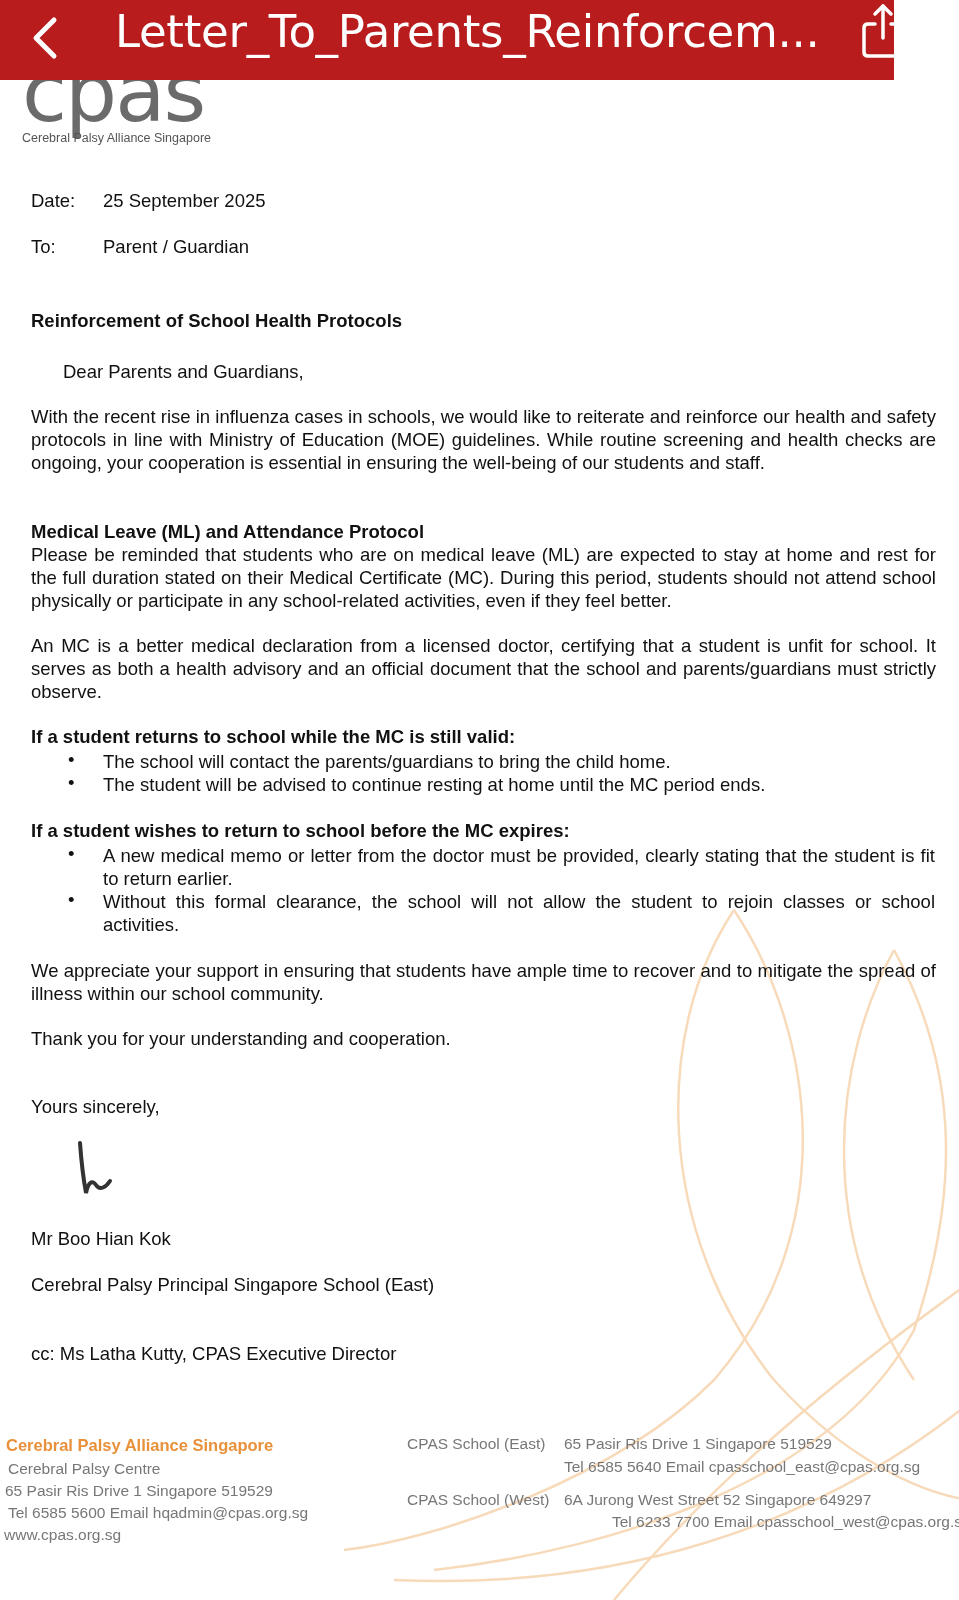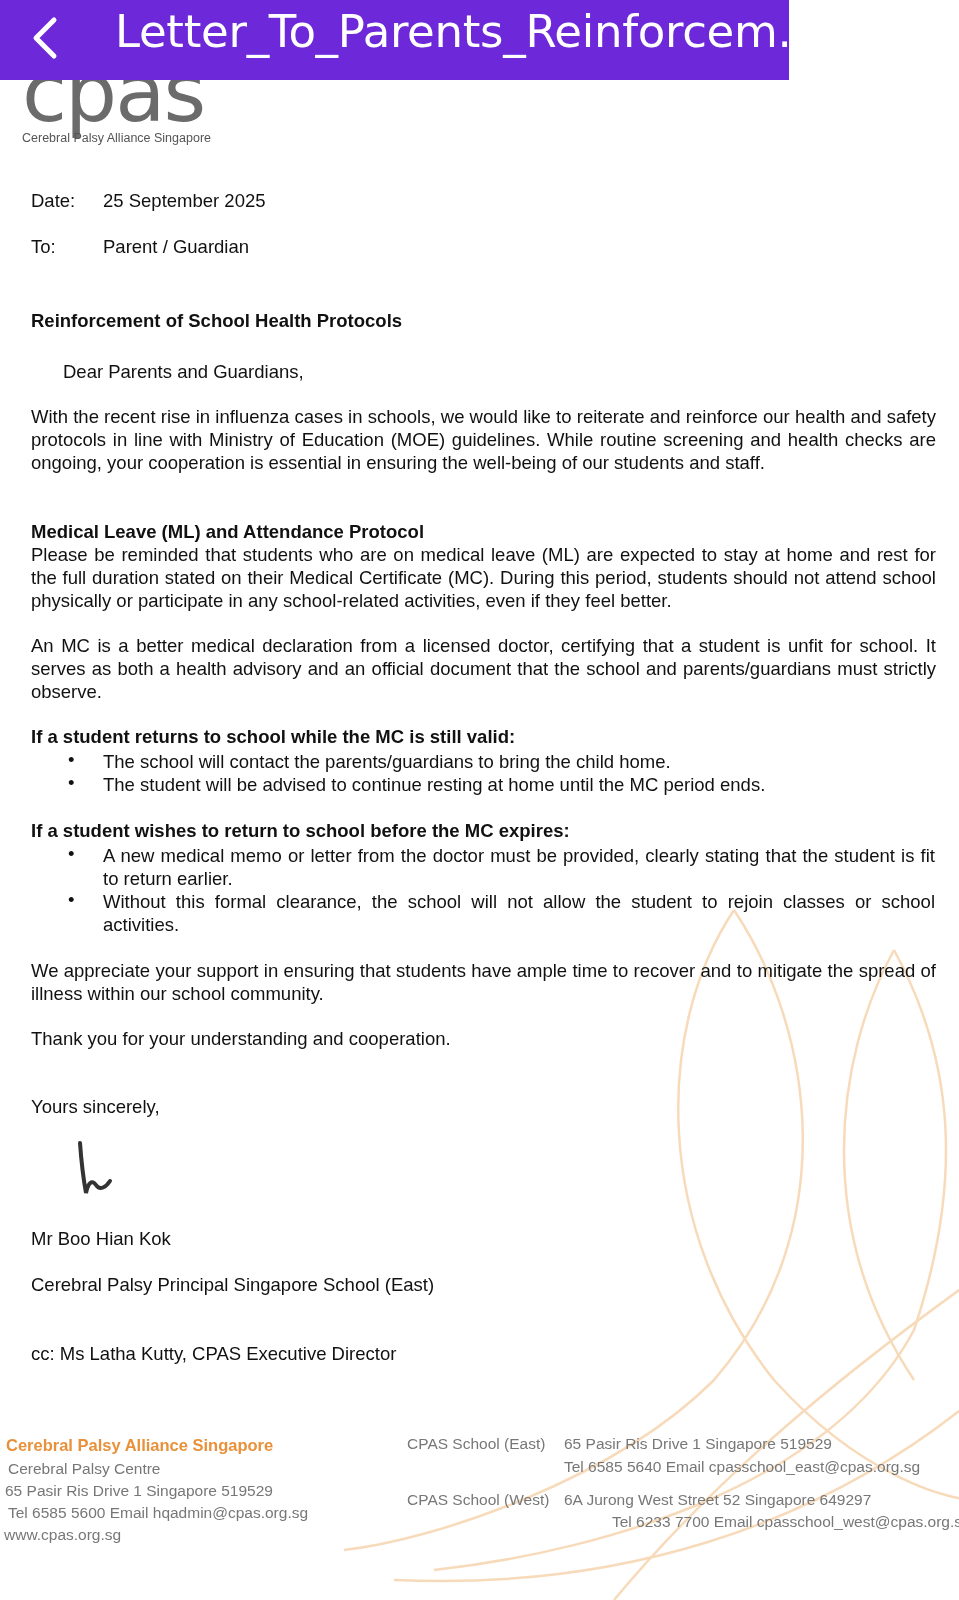--- a/index.html
+++ b/index.html
@@ -1,17 +1,17 @@
 <!DOCTYPE html>
 <html><head>
 <meta charset="utf-8">
 <style>
   html, body { margin:0; padding:0; }
   body { width:959px; height:1600px; position:relative; overflow:hidden; background:#ffffff; font-family:"Liberation Sans", sans-serif; color:#111; }
-  .topbar { position:absolute; left:0; top:0; width:789px; height:80px; background:#6d28d9; z-index:5; }
+  .topbar { position:absolute; left:0; top:0; width:894px; height:80px; background:#b91c1c; z-index:5; }
   .back-btn { position:absolute; left:28px; top:10px; width:40px; height:56px; cursor:pointer; }
   .title { position:absolute; left:115px; top:4px; font-size:45px; color:#fff; font-family:"DejaVu Sans", sans-serif; font-weight:500; line-height:56px; white-space:nowrap; letter-spacing:-0.3px; }
   .share-btn { position:absolute; left:860px; top:2px; width:46px; height:58px; cursor:pointer; }
   .doc { position:absolute; left:14px; top:80px; width:959px; height:1284px; background:#fff; }
   .logo { position:absolute; left:8px; top:-32px; font-size:82px; color:#6b6b6b; font-family:"DejaVu Sans", sans-serif; letter-spacing:-2px; line-height:90px; clip-path: inset(32px 0 0 0); }
   .logo-sub { position:absolute; left:8px; top:51px; font-size:12.5px; color:#555; }
   .swirl { position:absolute; left:0; top:0; width:959px; height:1520px; pointer-events:none; }
   .t { position:absolute; left:17px; font-size:18.5px; line-height:23px; color:#111; width:905px; text-align:justify; }
   .lbl { display:inline-block; width:72px; }
   .b { font-weight:bold; }

